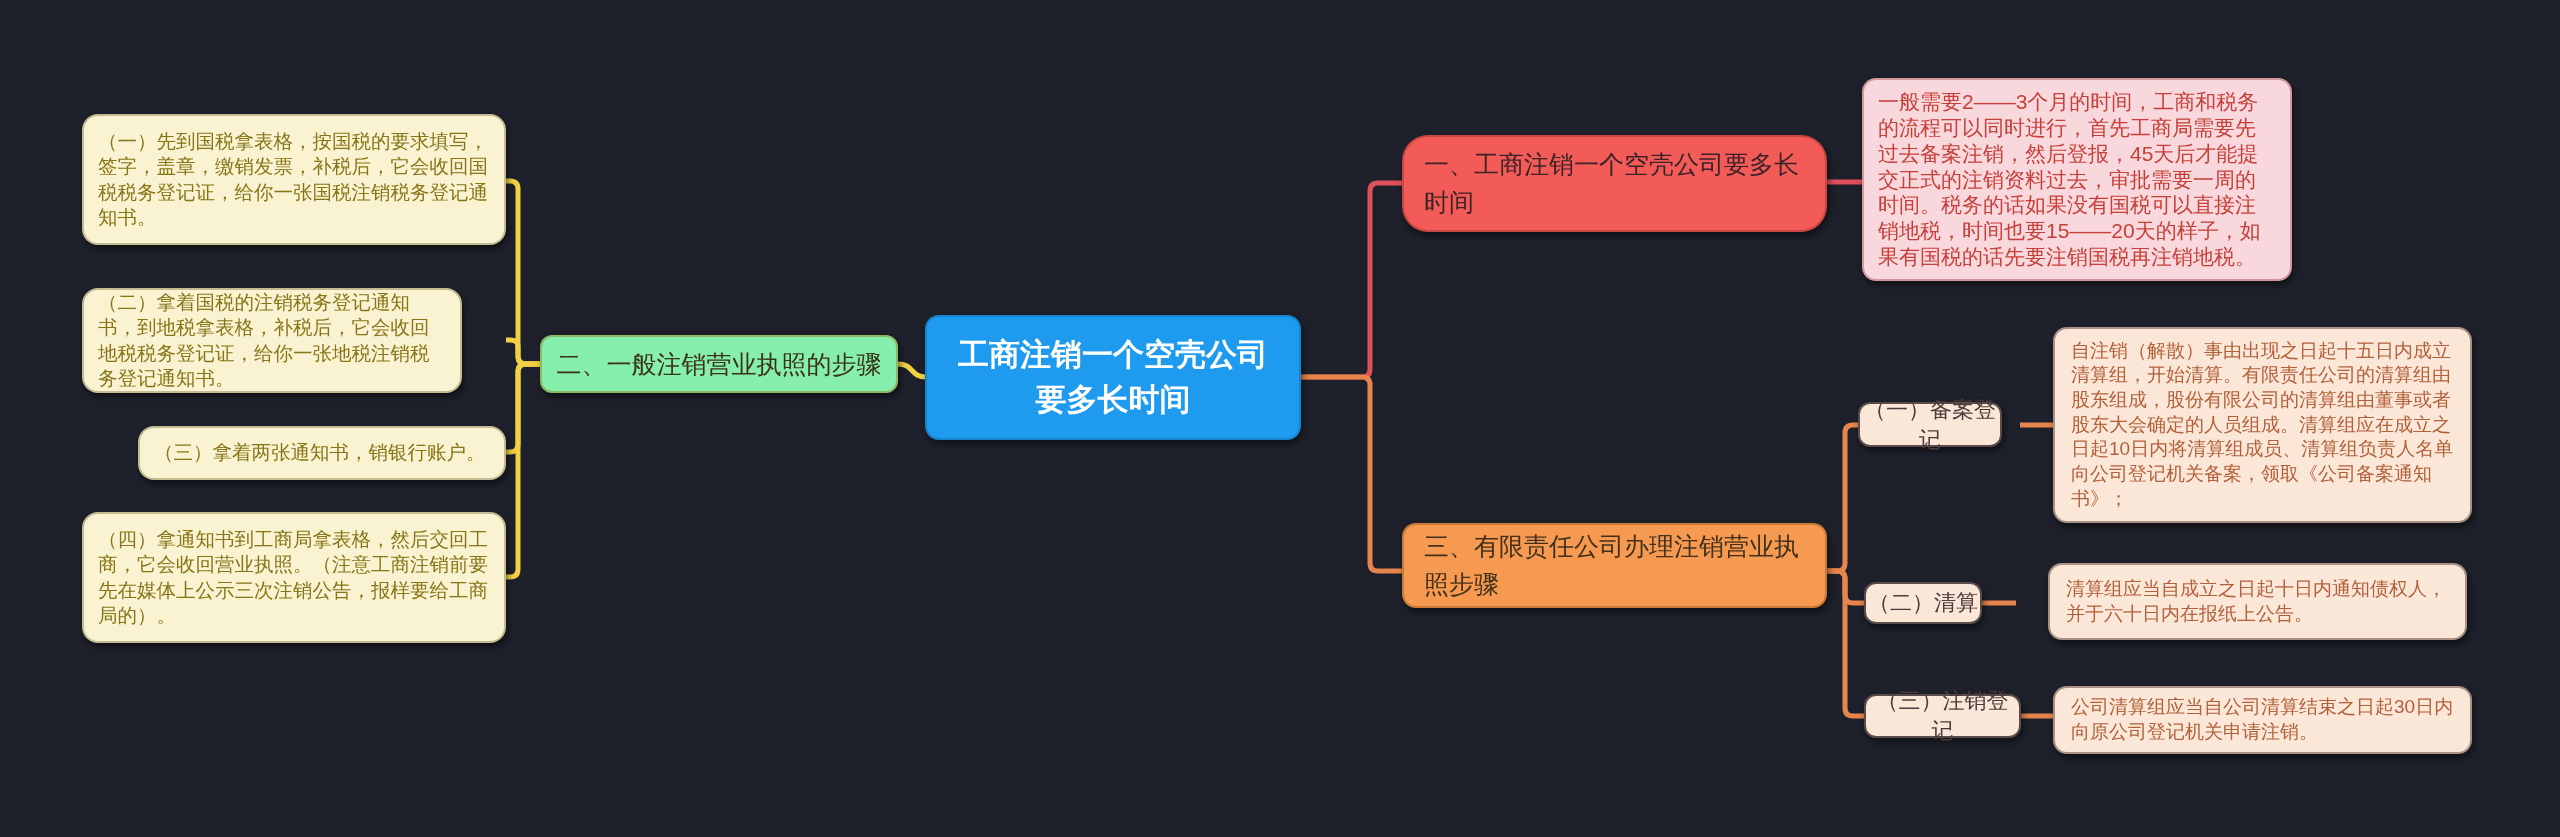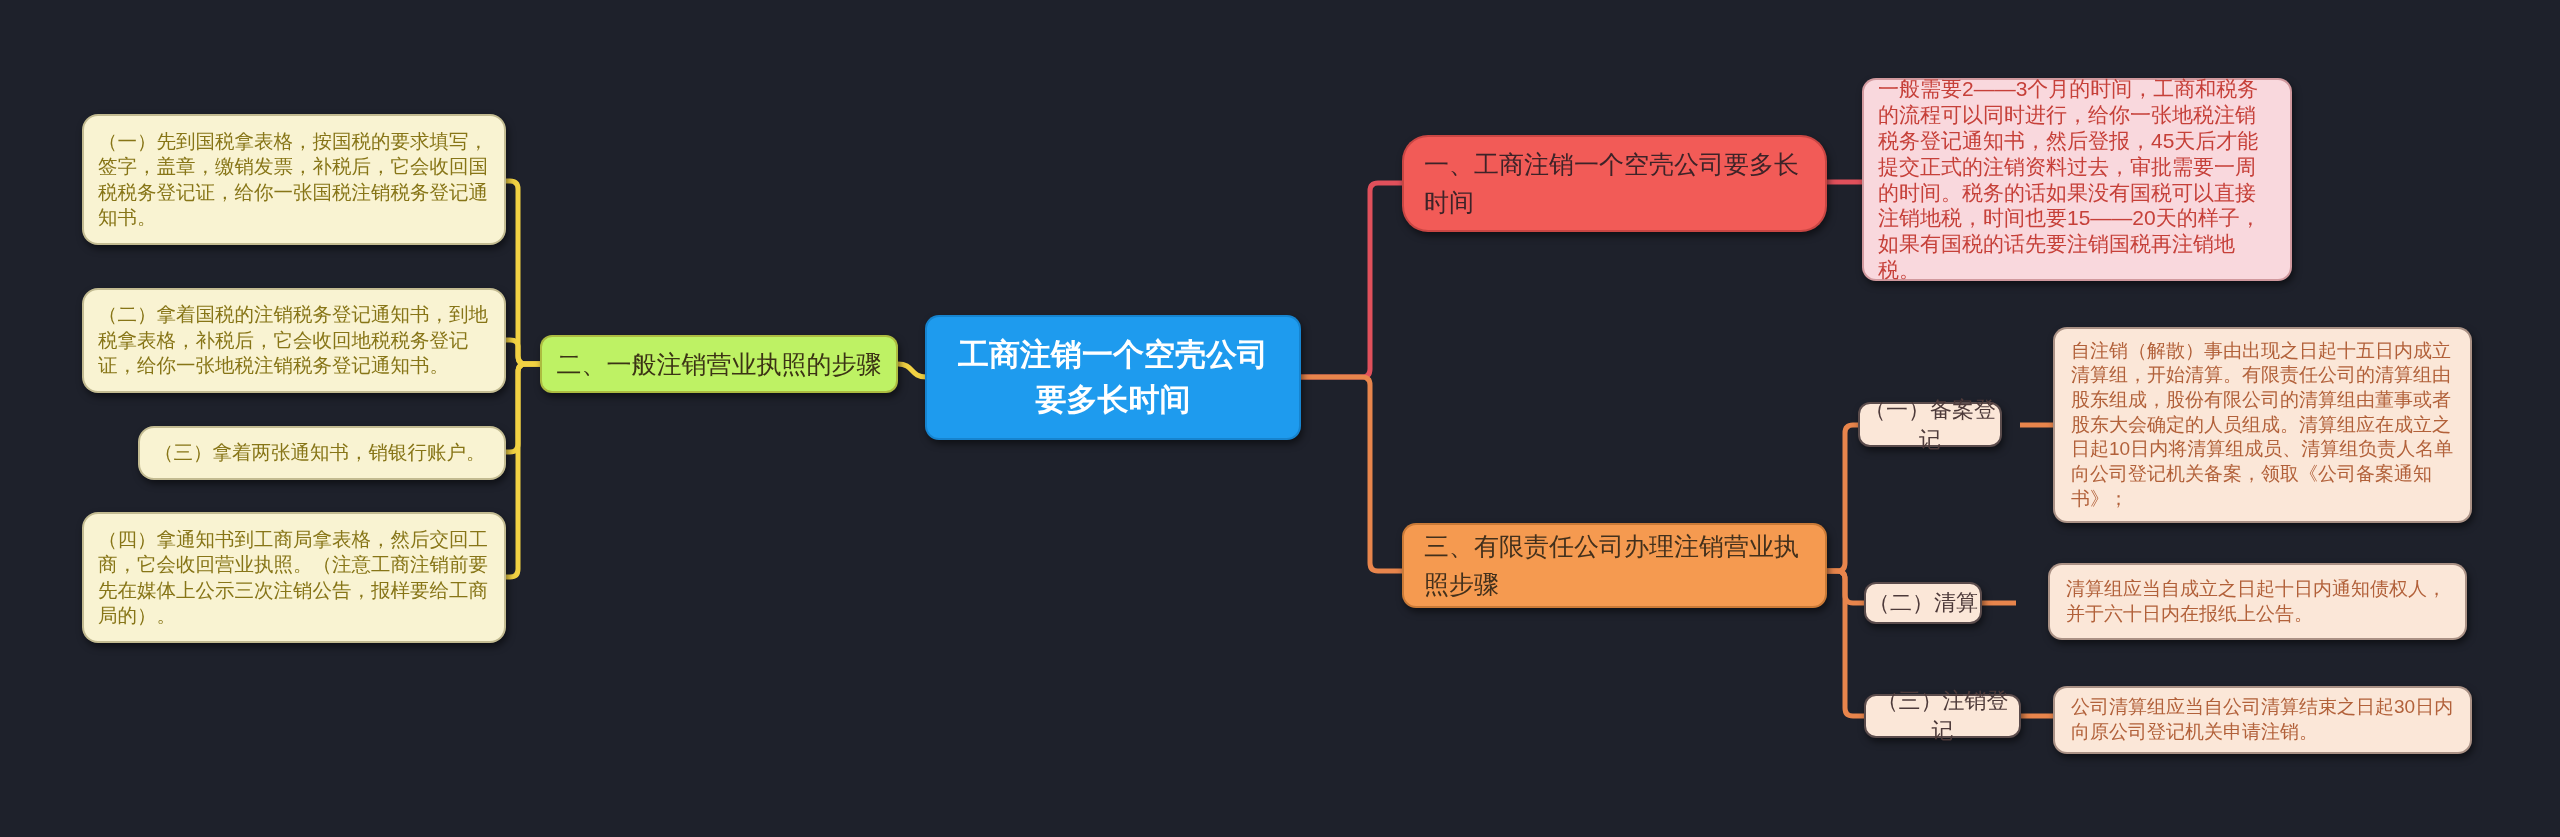--- a/index.html
+++ b/index.html
@@ -17,21 +17,21 @@
   }
   
   .note-yellow{
     background:#F9F3D2;color:#877517;
     border:2px solid rgba(94,84,26,0.35);
     font-size:19.5px;line-height:1.3;
     padding:10px 14px;border-radius:16px;
   }
   
   .topic-yellow{
-    background:#bef264;color:#3B3315;
+    background:#86efac;color:#3B3315;
     border:2px solid rgba(150,120,20,0.45);
     font-size:25px;justify-content:center;text-align:center;
     padding:0 12px;border-radius:12px;
   }
   
   .topic-center{
     background:#1E9BEE;color:#FFFFFF;
     border:2px solid rgba(10,90,150,0.35);
     font-size:31px;line-height:1.45;font-weight:600;
     justify-content:center;text-align:center;
@@ -96,30 +96,30 @@
     <path d="M1827 571 H1837 Q1845 571 1845 563 V433 Q1845 425 1853 425 H1860" stroke="#E8854C"></path>
     <path d="M1827 571 H1837 Q1845 571 1845 579 V595 Q1845 603 1853 603 H1864" stroke="#E8854C"></path>
     <path d="M1827 571 H1837 Q1845 571 1845 579 V708 Q1845 716 1853 716 H1864" stroke="#E8854C"></path>
     <path d="M2020 425 H2053" stroke="#E8854C"></path>
     <path d="M1980 603 H2016" stroke="#E8854C"></path>
     <path d="M2018 716 H2053" stroke="#E8854C"></path>
   </g>
 </svg>
 
 <div class="node note-yellow" style="left:82px;top:114px;width:424px;height:131px;">（一）先到国税拿表格，按国税的要求填写，签字，盖章，缴销发票，补税后，它会收回国税税务登记证，给你一张国税注销税务登记通知书。</div>
-<div class="node note-yellow" style="left:82px;top:288px;width:424px;height:105px;">（二）拿着国税的注销税务登记通知书，到地税拿表格，补税后，它会收回地税税务登记证，给你一张地税注销税务登记通知书。</div>
+<div class="node note-yellow" style="left:82px;top:288px;width:380px;height:105px;">（二）拿着国税的注销税务登记通知书，到地税拿表格，补税后，它会收回地税税务登记证，给你一张地税注销税务登记通知书。</div>
 <div class="node note-yellow" style="left:138px;top:426px;width:368px;height:54px;">（三）拿着两张通知书，销银行账户。</div>
 <div class="node note-yellow" style="left:82px;top:512px;width:424px;height:131px;">（四）拿通知书到工商局拿表格，然后交回工商，它会收回营业执照。（注意工商注销前要先在媒体上公示三次注销公告，报样要给工商局的）。</div>
 
 <div class="node topic-yellow" style="left:540px;top:335px;width:358px;height:58px;">二、一般注销营业执照的步骤</div>
 
 <div class="node topic-center" style="left:925px;top:315px;width:376px;height:125px;">工商注销一个空壳公司要多长时间</div>
 
 <div class="node topic-red" style="left:1402px;top:135px;width:425px;height:97px;">一、工商注销一个空壳公司要多长时间</div>
-<div class="node note-pink" style="left:1862px;top:78px;width:430px;height:203px;">一般需要2——3个月的时间，工商和税务的流程可以同时进行，给你一张地税注销税务登记通知书，然后登报，45天后才能提交正式的注销资料过去，审批需要一周的时间。税务的话如果没有国税可以直接注销地税，时间也要15——20天的样子，如果有国税的话先要注销国税再注销地税。</div>
+<div class="node note-pink" style="left:1862px;top:78px;width:430px;height:203px;">一般需要2——3个月的时间，工商和税务的流程可以同时进行，首先工商局需要先过去备案注销，然后登报，45天后才能提交正式的注销资料过去，审批需要一周的时间。税务的话如果没有国税可以直接注销地税，时间也要15——20天的样子，如果有国税的话先要注销国税再注销地税。</div>
 
 <div class="node topic-orange" style="left:1402px;top:523px;width:425px;height:85px;">三、有限责任公司办理注销营业执照步骤</div>
 
 <div class="node child-peach" style="left:1858px;top:402px;width:144px;height:45px;">（一）备案登记</div>
 <div class="node note-peach" style="left:2053px;top:327px;width:419px;height:196px;">自注销（解散）事由出现之日起十五日内成立清算组，开始清算。有限责任公司的清算组由股东组成，股份有限公司的清算组由董事或者股东大会确定的人员组成。清算组应在成立之日起10日内将清算组成员、清算组负责人名单向公司登记机关备案，领取《公司备案通知书》；</div>
 
 <div class="node child-peach" style="left:1864px;top:582px;width:118px;height:42px;">（二）清算</div>
 <div class="node note-peach" style="left:2016px;top:563px;width:419px;height:77px;margin-left:32px;">清算组应当自成立之日起十日内通知债权人，并于六十日内在报纸上公告。</div>
 
 <div class="node child-peach" style="left:1864px;top:694px;width:157px;height:44px;">（三）注销登记</div>

